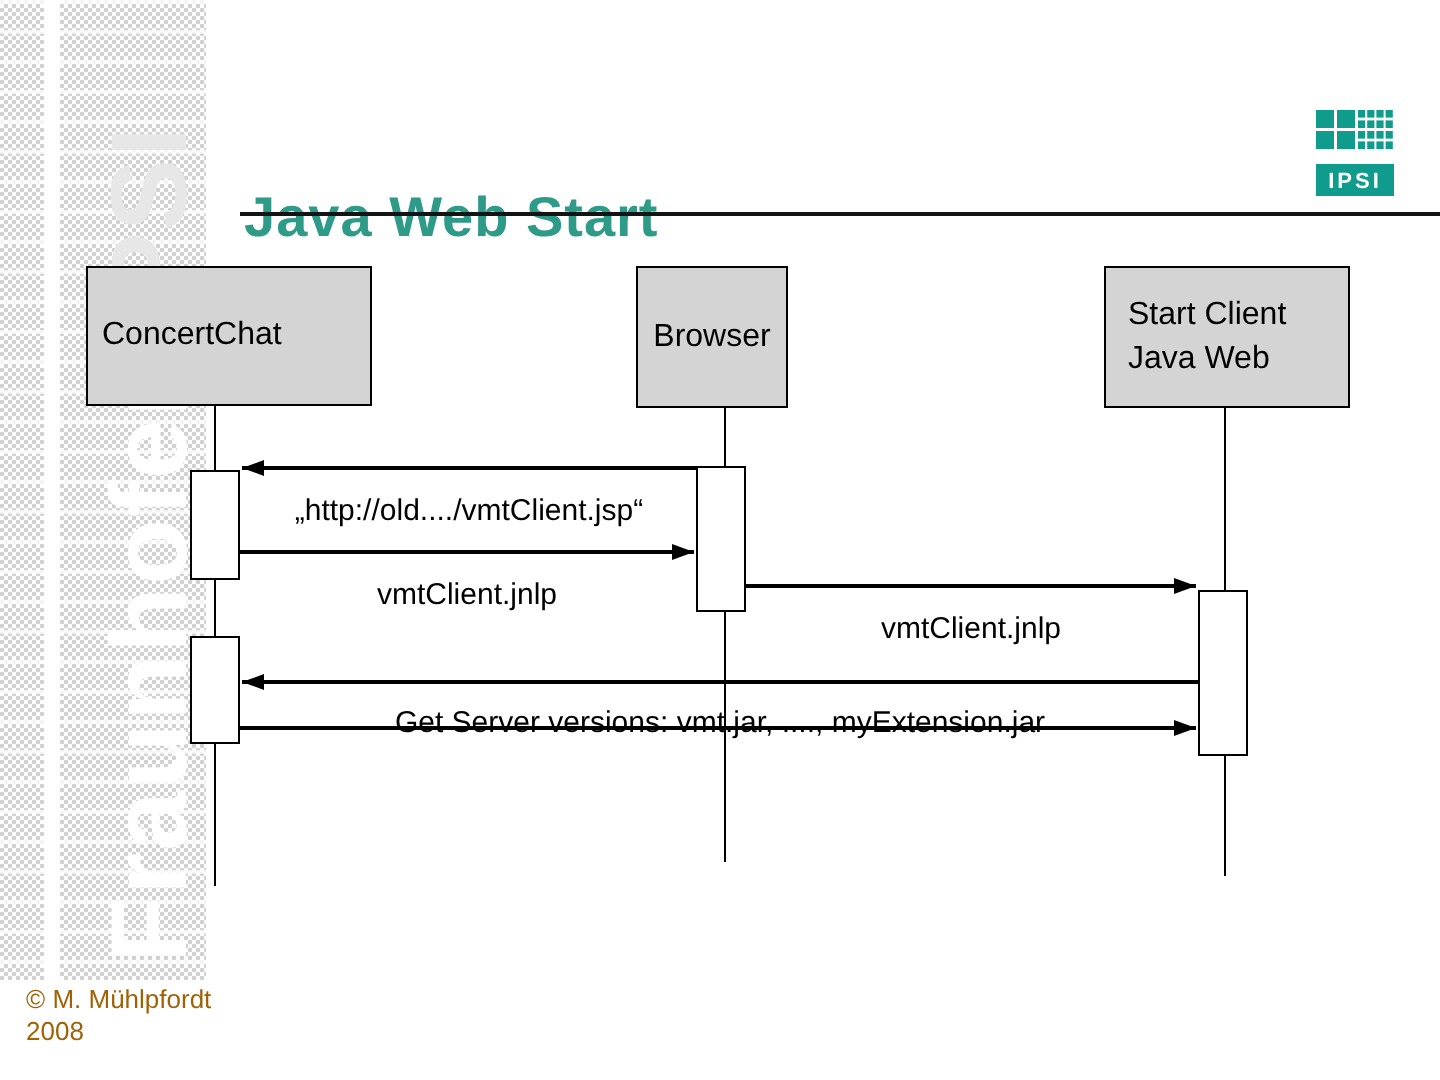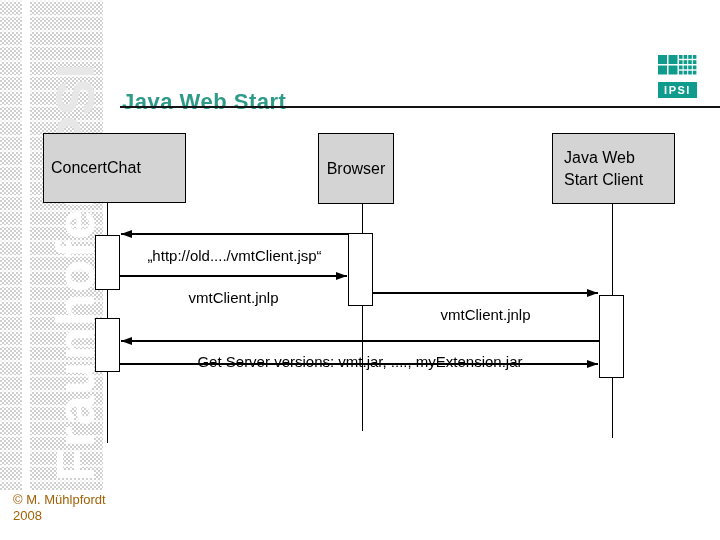--- a/index.html
+++ b/index.html
@@ -26,21 +26,21 @@
     transform:rotate(-90deg);
     text-align:center;white-space:nowrap;
     font-size:54px;font-weight:bold;letter-spacing:1px;line-height:64px;
   }
   .brand-fraunhofer{color:#ffffff;}
   .brand-ipsi{color:#e7e7e7;margin-left:18px;}
 
   
   .slide-title{
     position:absolute;left:122px;top:74px;
-    font-size:22px;font-weight:bold;color:#2e9a88;letter-spacing:0.5px;
+    font-size:28px;font-weight:bold;color:#2e9a88;letter-spacing:0.5px;
   }
   .title-rule{
     position:absolute;left:120px;top:106px;width:600px;height:2px;background:#141414;
   }
   .ipsi-logo{position:absolute;left:658px;top:55px;}
 
   
   .actor{
     position:absolute;background:#d4d4d4;border:1px solid #000;
     box-sizing:border-box;font-size:16px;line-height:22px;
@@ -138,22 +138,22 @@
   </svg>
 </div>
 
 <div class="actor actor-server">
   <span>ConcertChat</span>
 </div>
 <div class="actor actor-browser">
   <span>Browser</span>
 </div>
 <div class="actor actor-client">
+  <span>Start Client</span>
   <span>Java Web</span>
-  <span>Start Client</span>
 </div>
 
 <div class="lifeline ll-server"></div>
 <div class="lifeline ll-browser"></div>
 <div class="lifeline ll-client"></div>
 
 <div class="activation act-server-1"></div>
 <div class="activation act-server-2"></div>
 <div class="activation act-browser"></div>
 <div class="activation act-client"></div>

